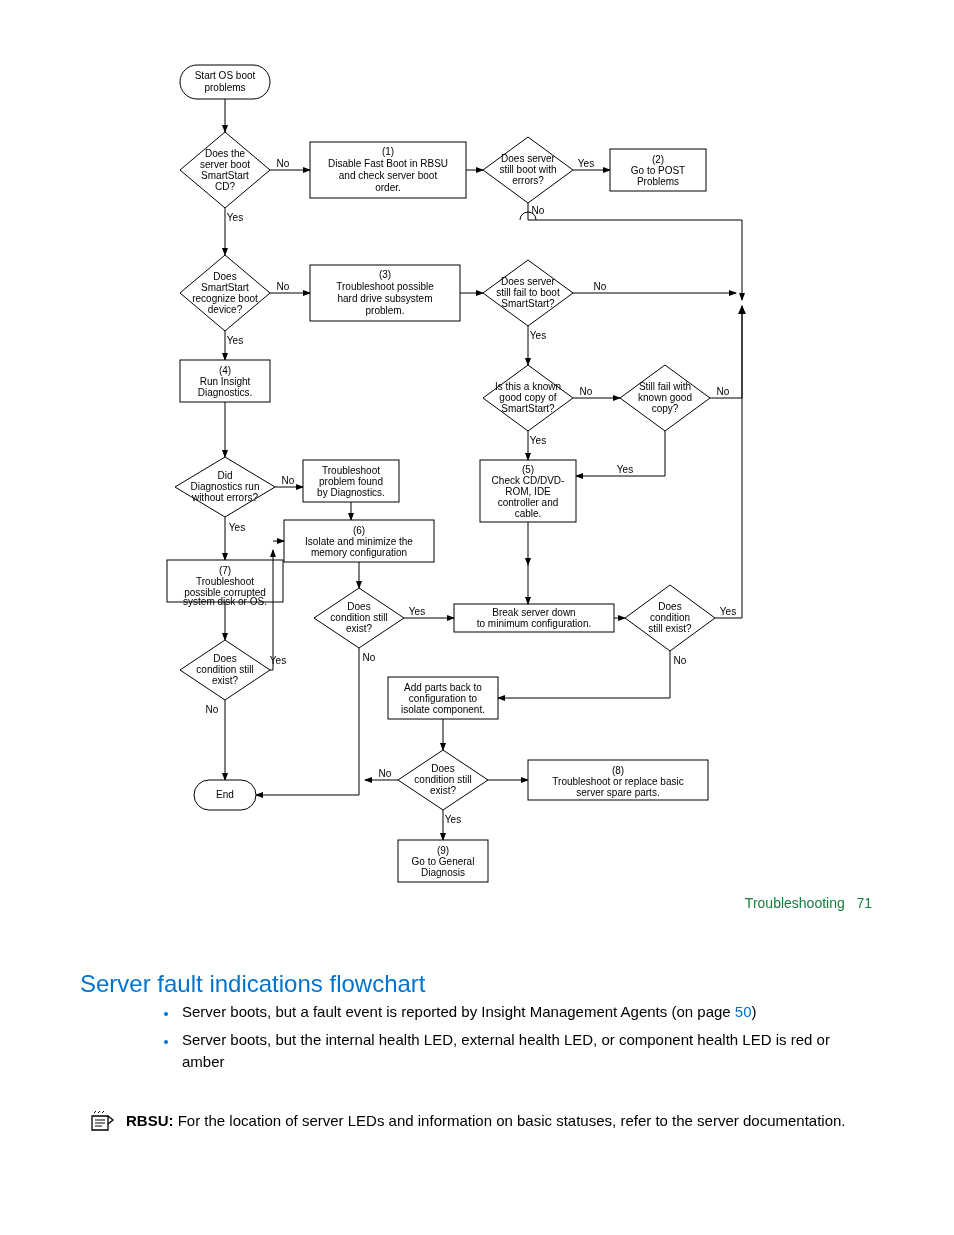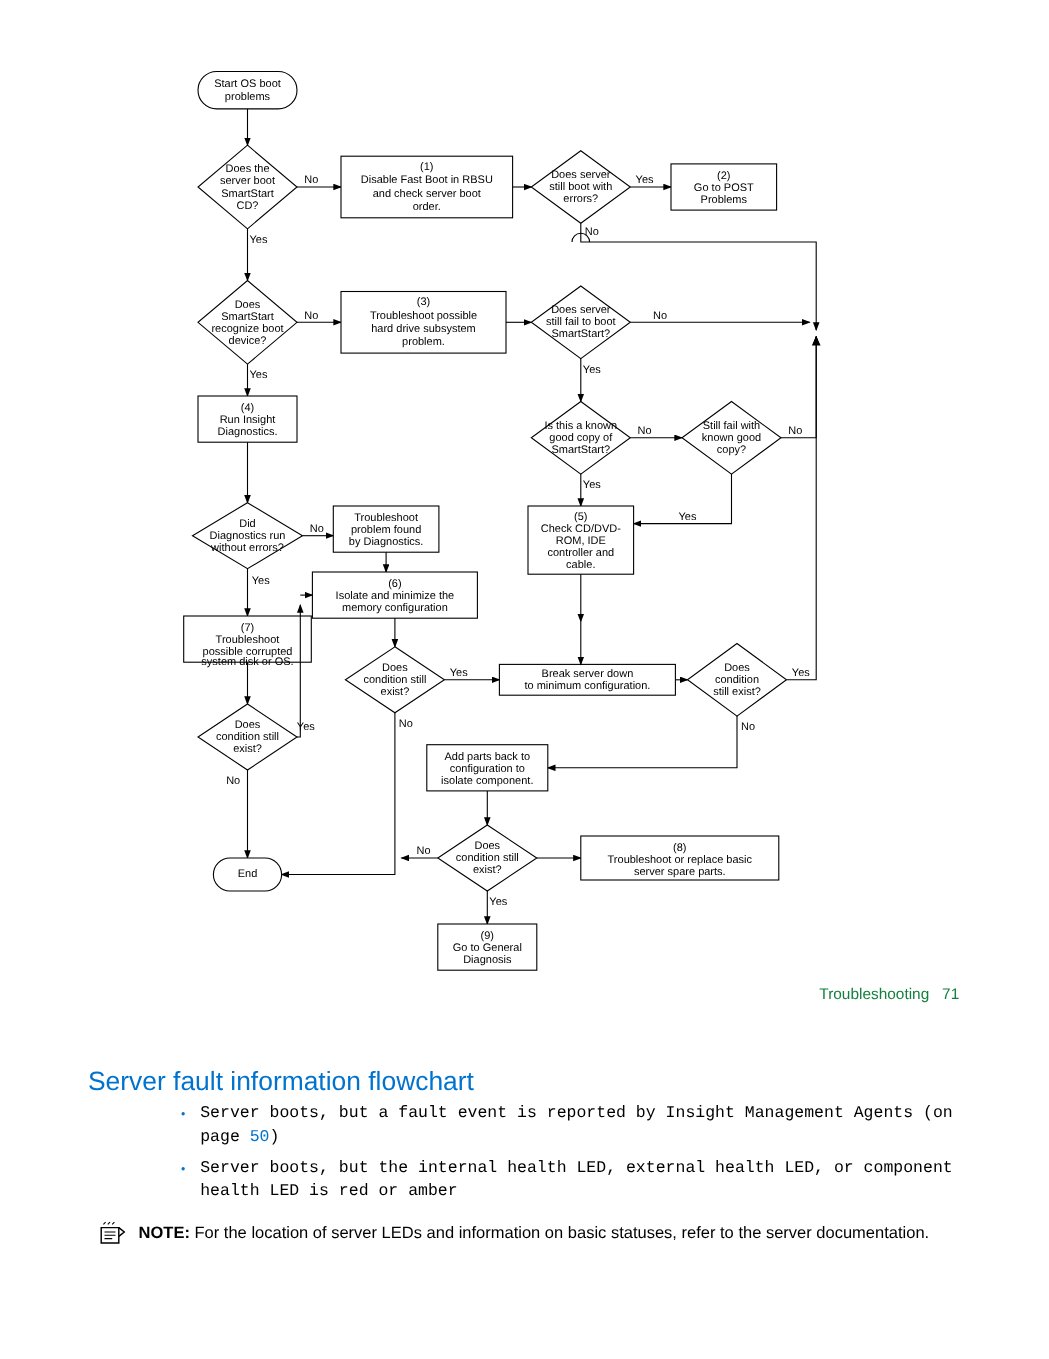--- a/index.html
+++ b/index.html
@@ -74,21 +74,20 @@
     left: 148px;
     top: 995px;
     width: 720px;
     font-size: 15px;
     line-height: 1.45;
     font-family: Arial, Helvetica, sans-serif;
   }
   .body-block ul {
     margin: 6px 0 0 0;
     padding-left: 30px;
-    font-family: Liberation Mono, monospace;
   }
   .body-block li {
     margin-bottom: 6px;
     padding-left: 4px;
   }
   .body-block li::marker {
     color: #0073cf;
     font-size: 12px;
   }
   .link {
@@ -313,40 +312,40 @@
 
   <rect class="process" x="248" y="780" width="90" height="42"></rect>
   <text x="293" y="791">(9)</text>
   <text x="293" y="802">Go to General</text>
   <text x="293" y="813">Diagnosis</text>
 
   <polygon points="592,246 588,254 596,254" fill="#000"></polygon>
 
 </svg>
 
-<h2 class="heading">Server fault information flowchart</h2>
+<h2 class="heading">Server fault indications flowchart</h2>
 
 <div class="body-block">
   <ul>
     <li>
       <span>Server boots, but a fault event is reported by Insight Management Agents (on page </span><span class="link">50</span><span>)</span>
     </li>
     <li>Server boots, but the internal health LED, external health LED, or component health LED is red or amber</li>
   </ul>
 </div>
 
 <div class="note-block">
   <svg class="note-icon" viewBox="0 0 30 24">
     <path d="M4 6 h16 v14 h-16 z" fill="none" stroke="#000" stroke-width="1.3"></path>
     <path d="M20 6 l5 4 l-5 4" fill="none" stroke="#000" stroke-width="1.3"></path>
     <path d="M7 10 h10 M7 13 h10 M7 16 h7" stroke="#000" stroke-width="1"></path>
     <path d="M6 3 l2 -2 M10 3 l2 -2 M14 3 l2 -2" stroke="#000" stroke-width="1"></path>
   </svg>
   <div>
-    <strong>NOTE:</strong>
+    <strong>RBSU:</strong>
     <span> </span>
     <span>For the location of server LEDs and information on basic statuses, refer to the server documentation.</span>
   </div>
 </div>
 
 <div class="footer">
   <span>Troubleshooting</span>&nbsp;&nbsp;&nbsp;<span>71</span>
 </div>
 
 </div>

